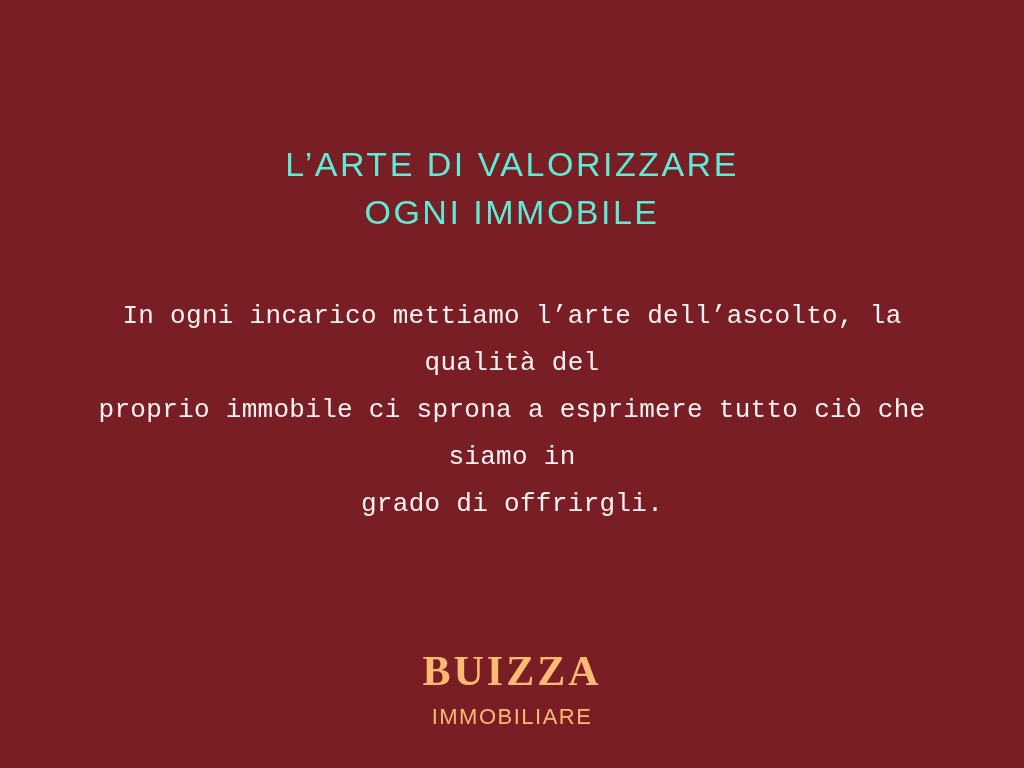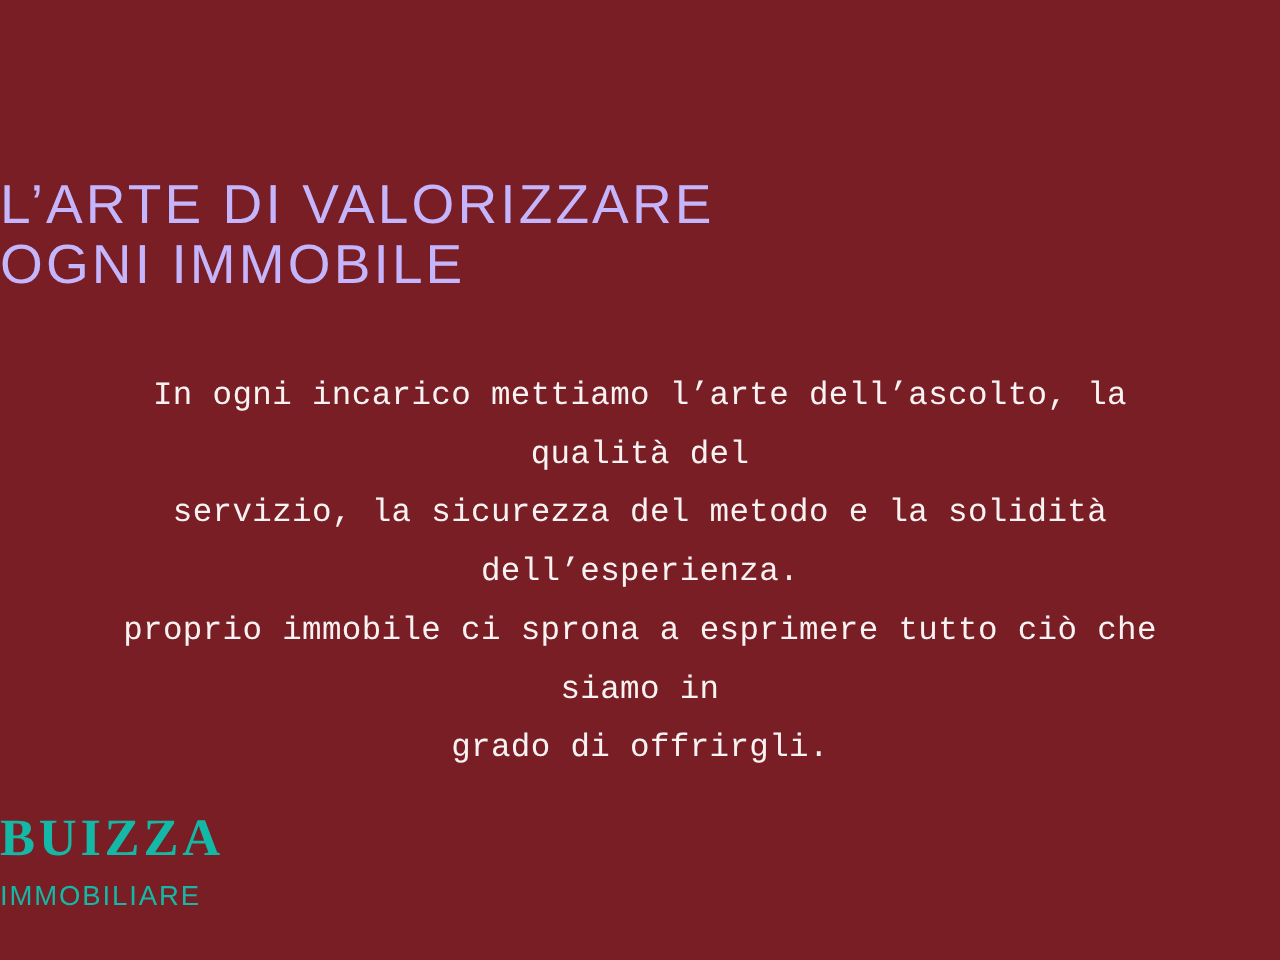--- a/index.html
+++ b/index.html
@@ -16,46 +16,48 @@
     }
     .slide {
       position: absolute;
       inset: 0;
     }
     .title {
       position: absolute;
       top: 140px;
       left: 0;
       width: 100%;
-      font-size: 44px;
+      text-align: center;
+      font-size: 34px;
       line-height: 48px;
       font-weight: 400;
       letter-spacing: 2.5px;
-      color: #c4b5fd;
+      color: #5eead4;
     }
     .body-text {
       position: absolute;
       top: 293px;
       left: 50%;
       transform: translateX(-50%);
       width: 860px;
       text-align: center;
       font-size: 26px;
       line-height: 47px;
       font-weight: 400;
       letter-spacing: 0.3px;
       color: #F8F3F2;
       font-family: Liberation Mono, monospace;
     }
     .logo {
       position: absolute;
       top: 650px;
       left: 0;
       width: 100%;
-      color: #14b8a6;
+      text-align: center;
+      color: #fdba74;
     }
     .logo-brand {
       font-family: "Liberation Serif", serif;
       font-size: 42px;
       font-weight: 700;
       letter-spacing: 3px;
       line-height: 42px;
     }
     .logo-subtitle {
       font-family: "Liberation Sans", sans-serif;
@@ -71,21 +73,20 @@
 
 <div class="slide">
 
   <h1 class="title">
     <span>L’ARTE DI VALORIZZARE</span><br>
     <span>OGNI IMMOBILE</span>
   </h1>
 
   <div class="body-text">
     <div>In ogni incarico mettiamo l’arte dell’ascolto, la qualità del</div>
-    <div>servizio, la sicurezza del metodo e la solidità dell’esperienza.</div>
     <div>proprio immobile ci sprona a esprimere tutto ciò che siamo in</div>
     <div>grado di offrirgli.</div>
   </div>
 
   <div class="logo">
     <div class="logo-brand">BUIZZA</div>
     <div class="logo-subtitle">IMMOBILIARE</div>
   </div>
 
 </div>

